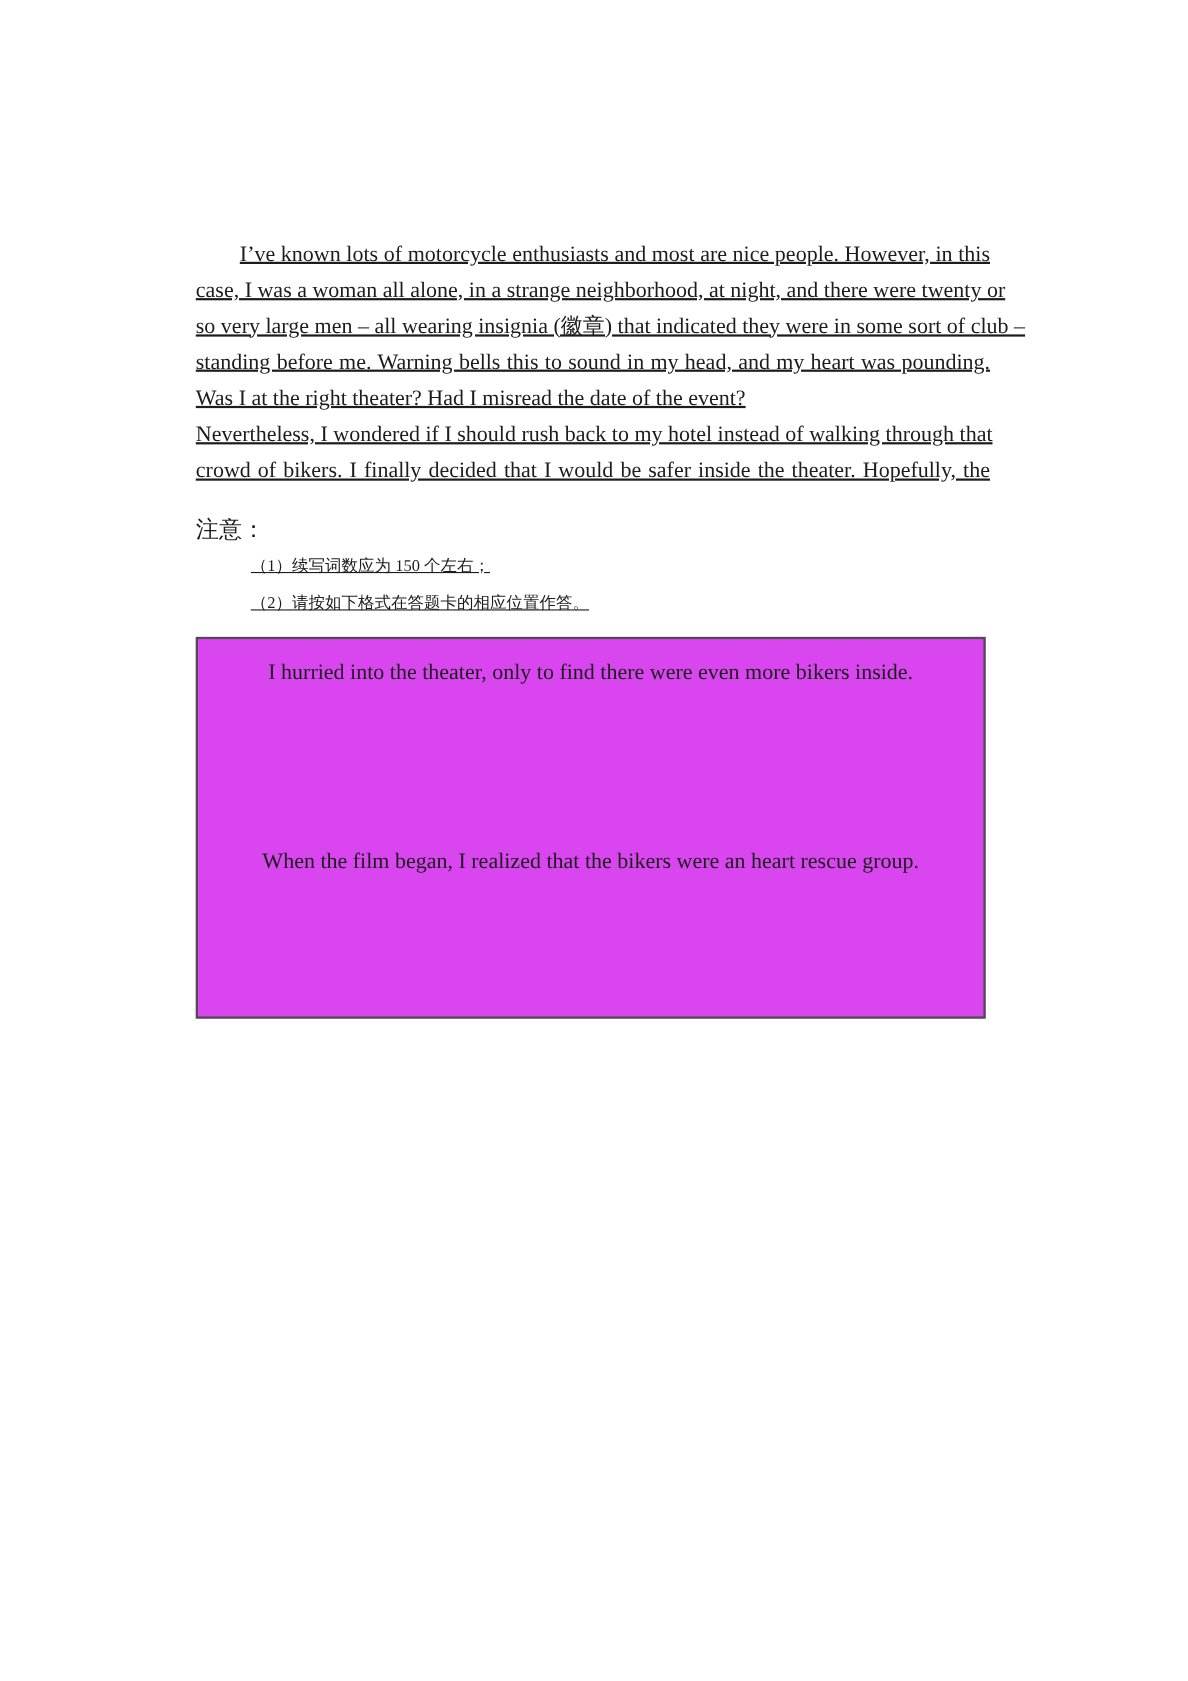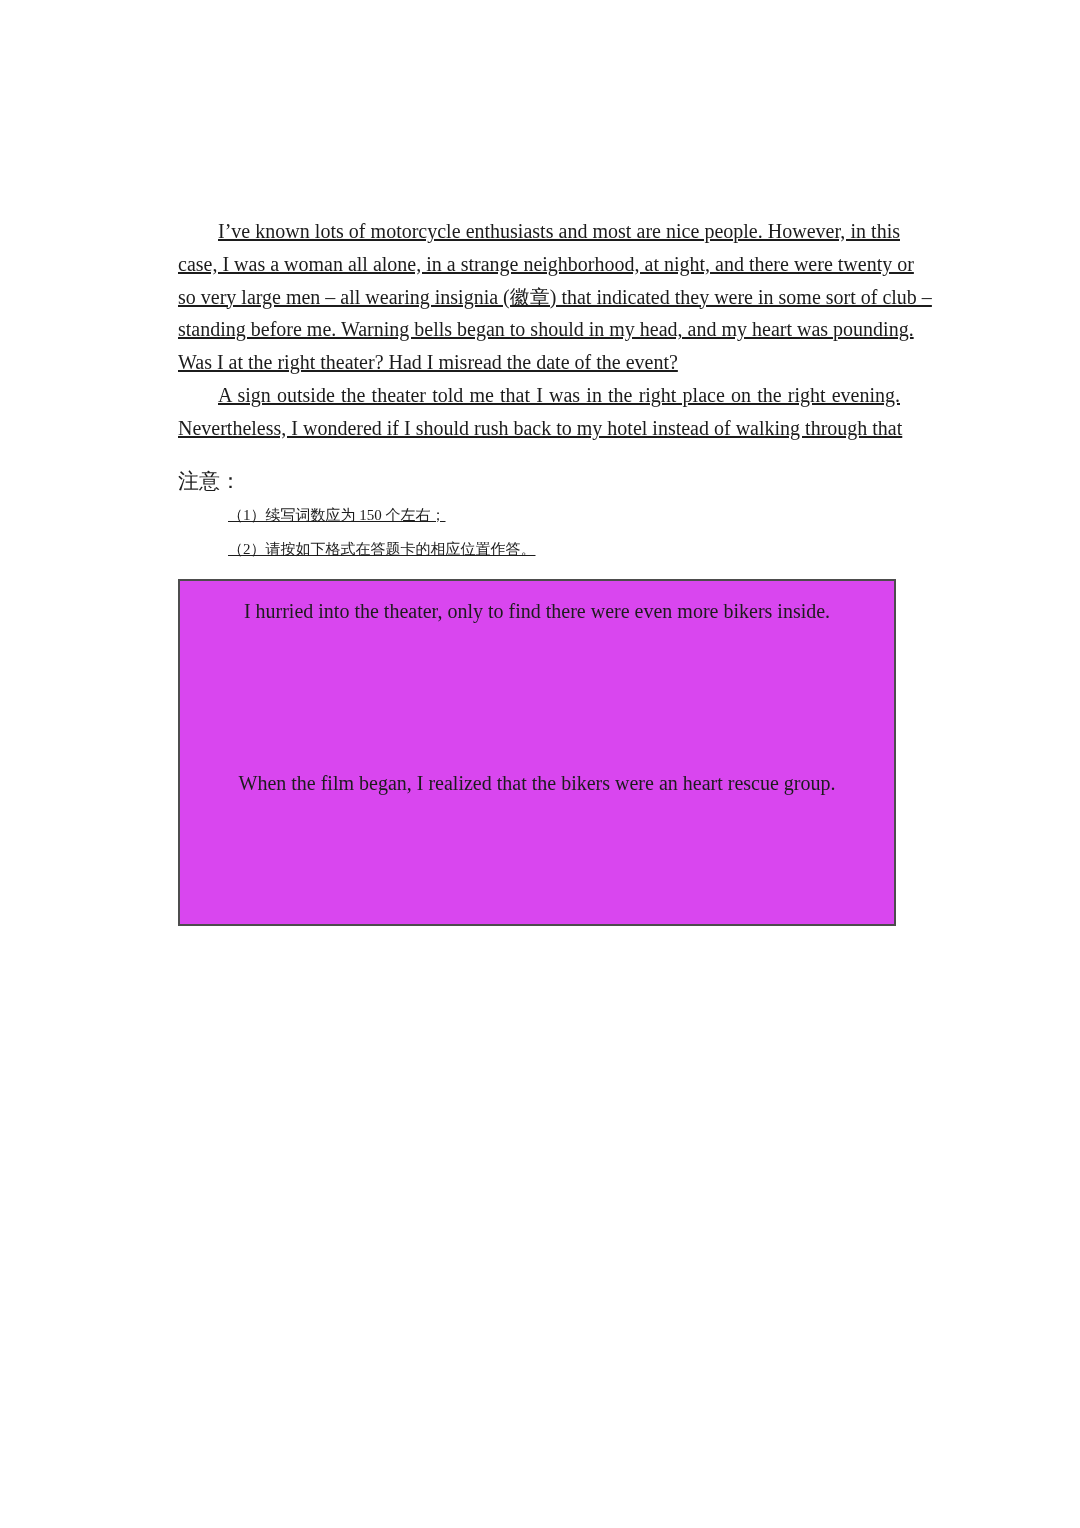--- a/index.html
+++ b/index.html
@@ -61,27 +61,27 @@
 </style>
 </head>
 <body>
 
 <div class="page">
 
   <div class="para">
     <div class="line first">I’ve known lots of motorcycle enthusiasts and most are nice people. However, in this</div>
     <div class="line">case, I was a woman all alone, in a strange neighborhood, at night, and there were twenty or</div>
     <div class="line">so very large men – all wearing insignia (徽章) that indicated they were in some sort of club –</div>
-    <div class="line">standing before me. Warning bells began to should in my head, and my heart was pounding.</div>
+    <div class="line">standing before me. Warning bells this to sound in my head, and my heart was pounding.</div>
     <div class="line last">Was I at the right theater? Had I misread the date of the event?</div>
   </div>
 
   <div class="para">
-    <div class="line first">A sign outside the theater told me that I was in the right place on the right evening.</div>
     <div class="line">Nevertheless, I wondered if I should rush back to my hotel instead of walking through that</div>
+    <div class="line">crowd of bikers. I finally decided that I would be safer inside the theater. Hopefully, the</div>
   </div>
 
   <div class="notes-heading">注意：</div>
   <div class="note-item">（1）续写词数应为 150 个左右；</div>
   <div class="note-item">（2）请按如下格式在答题卡的相应位置作答。</div>
 
   <div class="answer-box">
     <div class="box-sentence opening">I hurried into the theater, only to find there were even more bikers inside.</div>
     <div class="box-sentence second">When the film began, I realized that the bikers were an heart rescue group.</div>
   </div>

